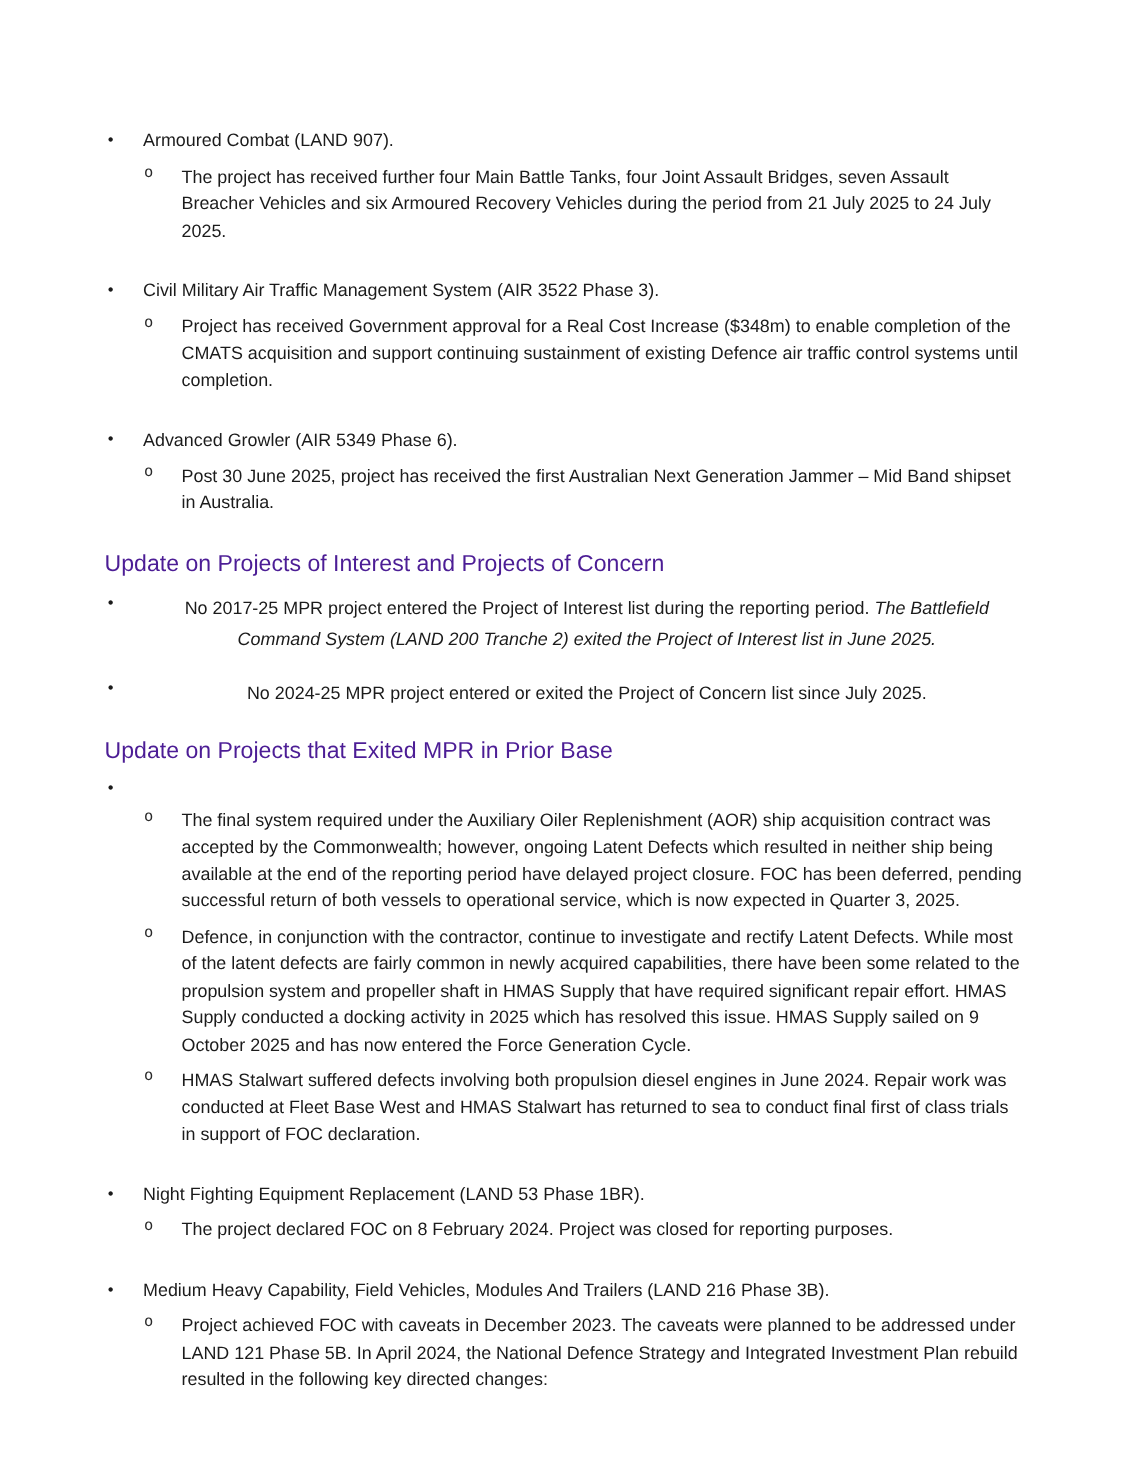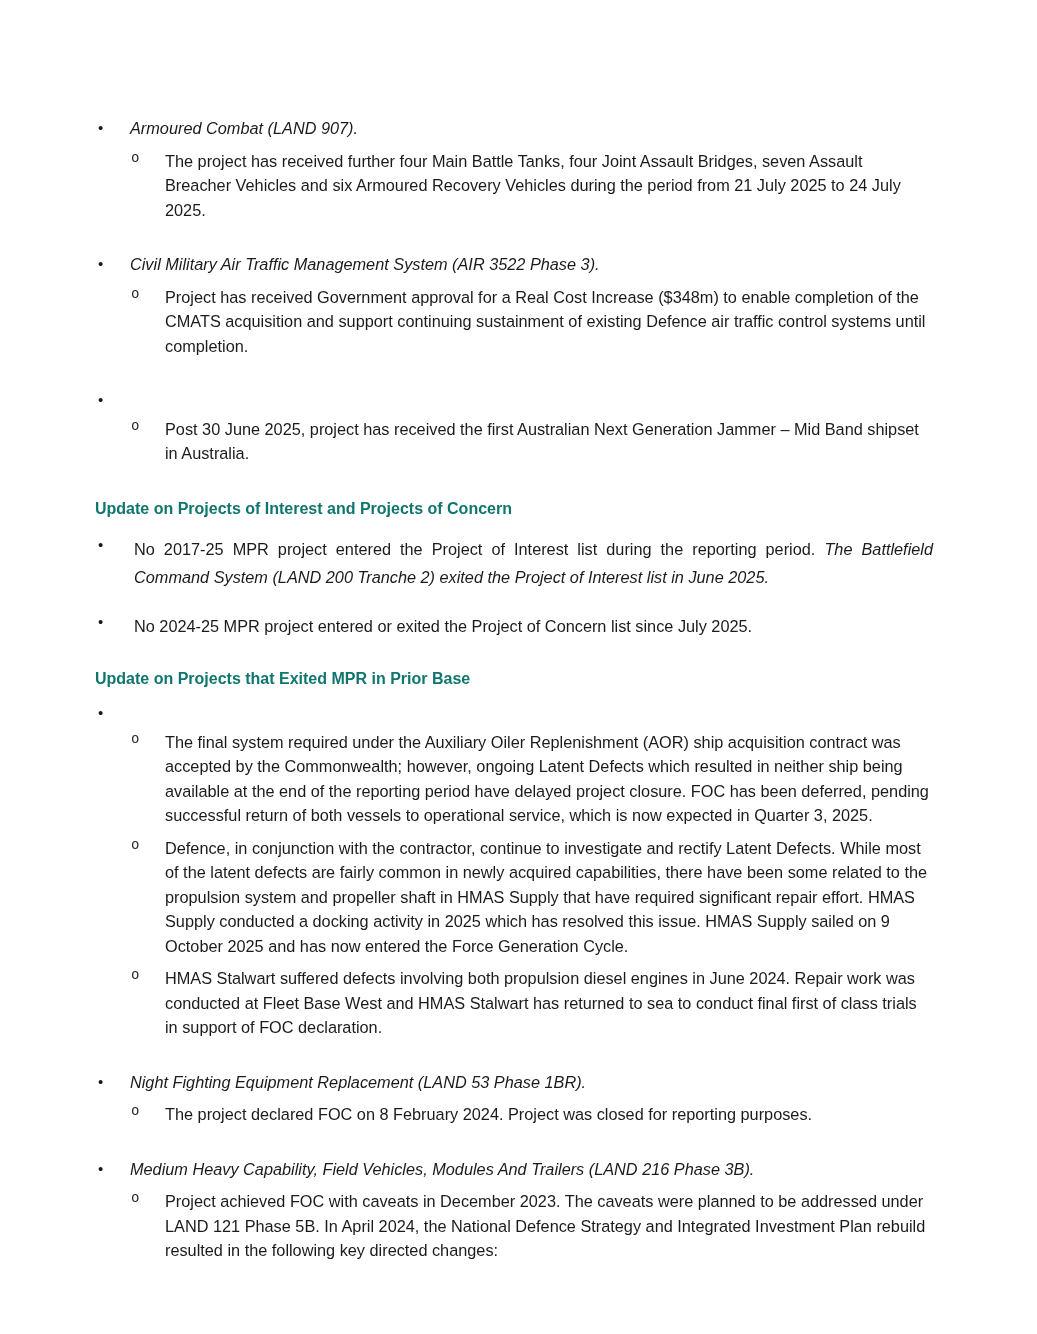--- a/index.html
+++ b/index.html
@@ -14,52 +14,51 @@
     box-sizing: border-box;
     background: #ffffff;
     padding: 116px 100px 0 95px;
     font-family: "Liberation Sans", sans-serif;
     font-size: 16.3px;
     line-height: 24.5px;
     color: #1b1b1b;
     overflow: hidden;
   }
   .h2 {
-    font-size: 16px;
-    font-weight: 700;
-    color: #0f766e;
+    font-size: 21px;
+    font-weight: 400;
+    color: #4c1d95;
     margin: 22px 0 10px 0;
     line-height: 25px;
   }
   .proj { margin: 0 0 26px 0; }
   .li1 { display: flex; align-items: flex-start; }
   .m1 {
     flex: 0 0 32px;
     padding-left: 3px;
     font-size: 15px;
     line-height: 24.5px;
     color: #1b1b1b;
   }
   .title {
     margin: 0 0 4px 0;
-    font-style: italic;
     flex: 1 1 auto;
   }
   .li2 { display: flex; align-items: flex-start; margin-left: 36px; }
   .m2 {
     flex: 0 0 30px;
     font-family: "DejaVu Sans Mono", monospace;
     font-size: 14px;
     line-height: 24.5px;
     color: #2a2a2a;
   }
   p.sub { margin: 4px; flex: 1 1 auto; }
   .libullet { margin-bottom: 12px; }
   .libullet .m1 { line-height: 28.5px; }
-  .libullet p.sub { line-height: 28.5px; }
+  .libullet p.sub { line-height: 28.5px; text-align: center; }
   .justify { text-align: justify; }
   .italic { font-style: italic; }
 </style>
 </head>
 <body>
 
 <div class="page">
 
   <div class="proj">
     <div class="li1">
@@ -79,20 +78,21 @@
     </div>
     <div class="li2">
       <span class="m2">o</span>
       <p class="sub">Project has received Government approval for a Real Cost Increase ($348m) to enable completion of the CMATS acquisition and support continuing sustainment of existing Defence air traffic control systems until completion.</p>
     </div>
   </div>
 
   <div class="proj">
     <div class="li1">
       <span class="m1">•</span>
+      <p class="title">Advanced Growler (AIR 5349 Phase 6).</p>
     </div>
     <div class="li2">
       <span class="m2">o</span>
       <p class="sub">Post 30 June 2025, project has received the first Australian Next Generation Jammer – Mid Band shipset in Australia.</p>
     </div>
   </div>
 
   <h2 class="h2">Update on Projects of Interest and Projects of Concern</h2>
 
   <div class="li1 libullet">

